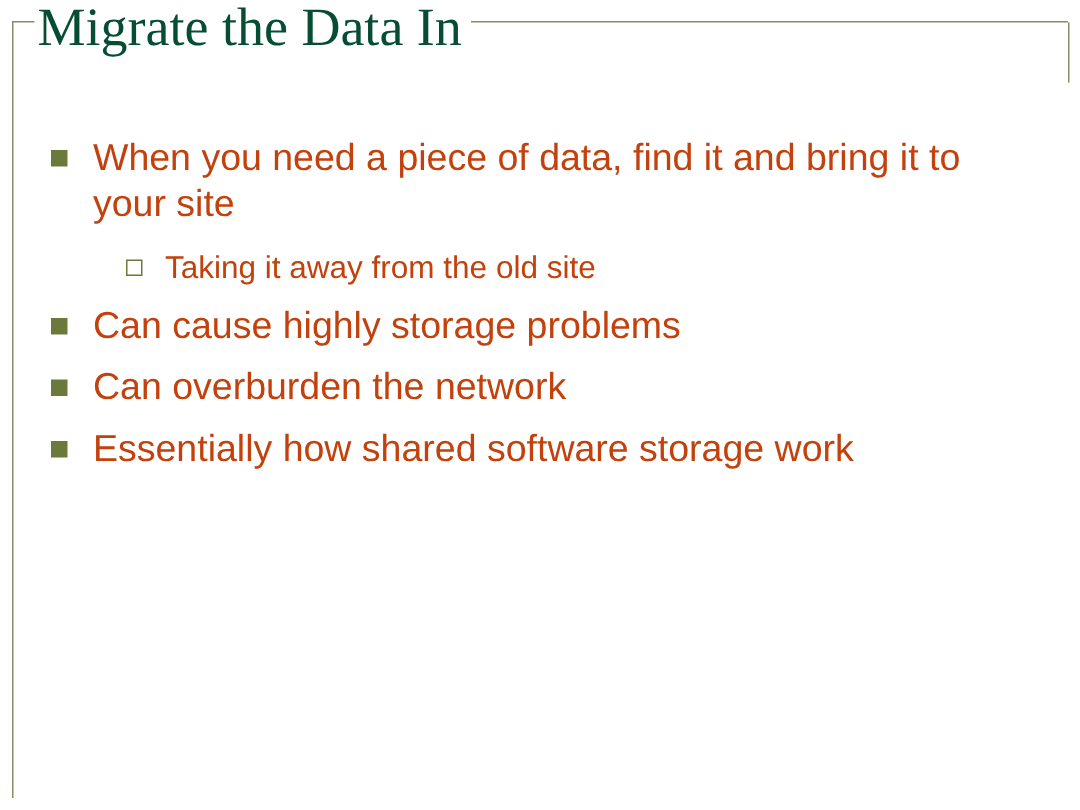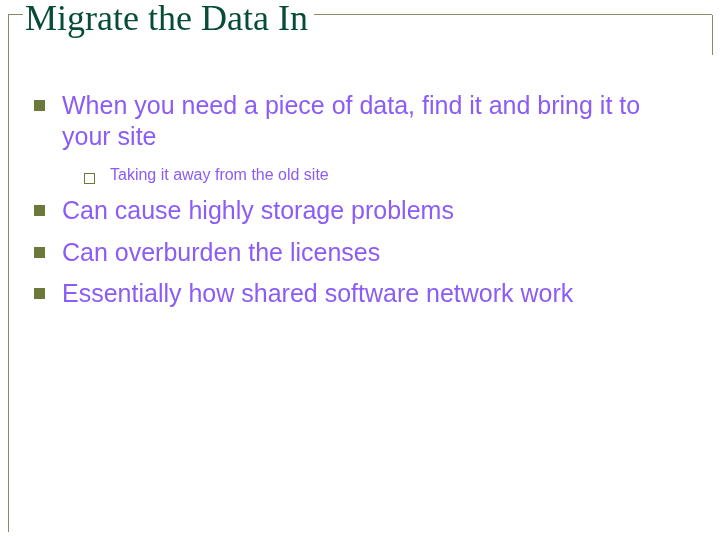--- a/index.html
+++ b/index.html
@@ -41,21 +41,21 @@
     color: #063;
     color: #0b3d2e;
     color: #064d33;
     font-weight: 400;
   }
   .content {
     position: absolute;
     left: 28px;
     top: 90px;
     width: 640px;
-    color: #8b5cf6;
+    color: #c2410c;
   }
   ul.level1 {
     list-style: none;
   }
   ul.level1 > li {
     position: relative;
     padding-left: 34px;
     font-size: 25px;
     line-height: 1.25;
     margin-bottom: 10px;
@@ -70,21 +70,21 @@
     background: #6b7a3a;
   }
   ul.level2 {
     list-style: none;
     margin-top: 12px;
     margin-bottom: 6px;
   }
   ul.level2 > li {
     position: relative;
     padding-left: 48px;
-    font-size: 16px;
+    font-size: 21px;
     line-height: 1.3;
     margin-bottom: 10px;
   }
   ul.level2 > li::before {
     content: "";
     position: absolute;
     left: 22px;
     top: 8px;
     width: 9px;
     height: 9px;
@@ -108,19 +108,19 @@
       <ul class="level2">
         <li>
           <span>Taking it away from the old site</span>
         </li>
       </ul>
     </li>
     <li>
       <span>Can cause highly storage problems</span>
     </li>
     <li>
-      <span>Can overburden the licenses</span>
+      <span>Can overburden the network</span>
     </li>
     <li>
-      <span>Essentially how shared software network work</span>
+      <span>Essentially how shared software storage work</span>
     </li>
   </ul>
 </div>
 
 </body></html>

